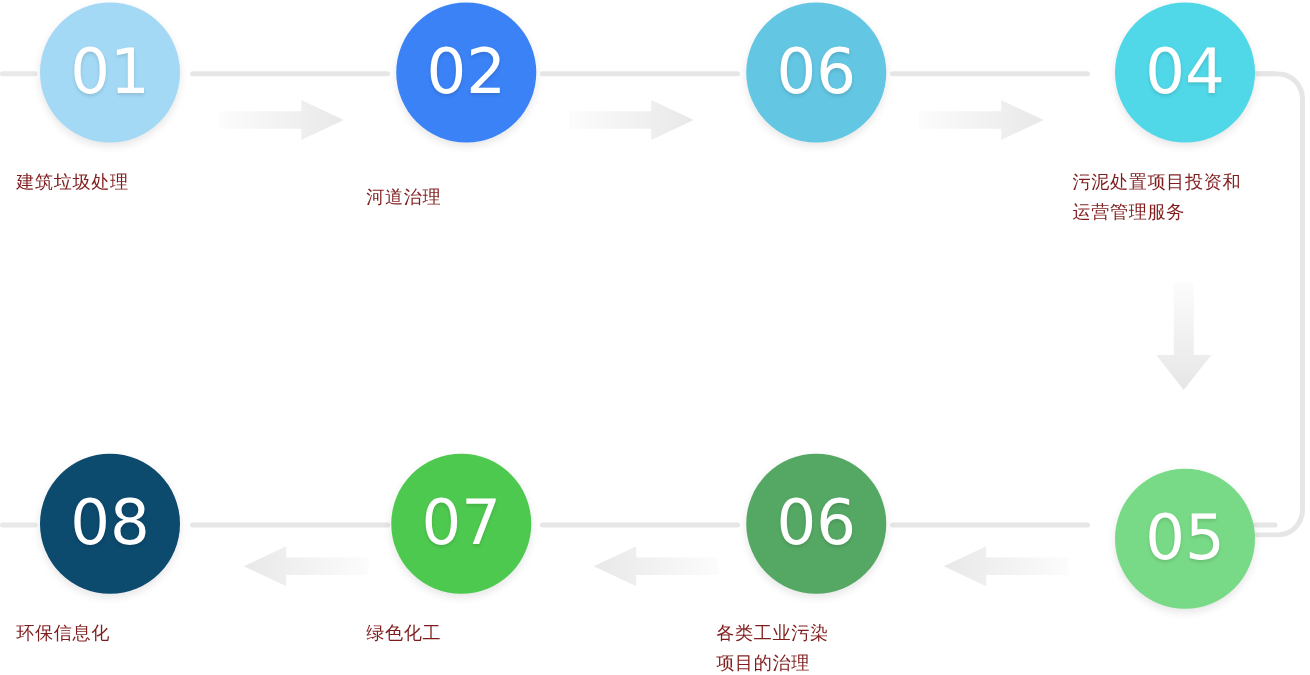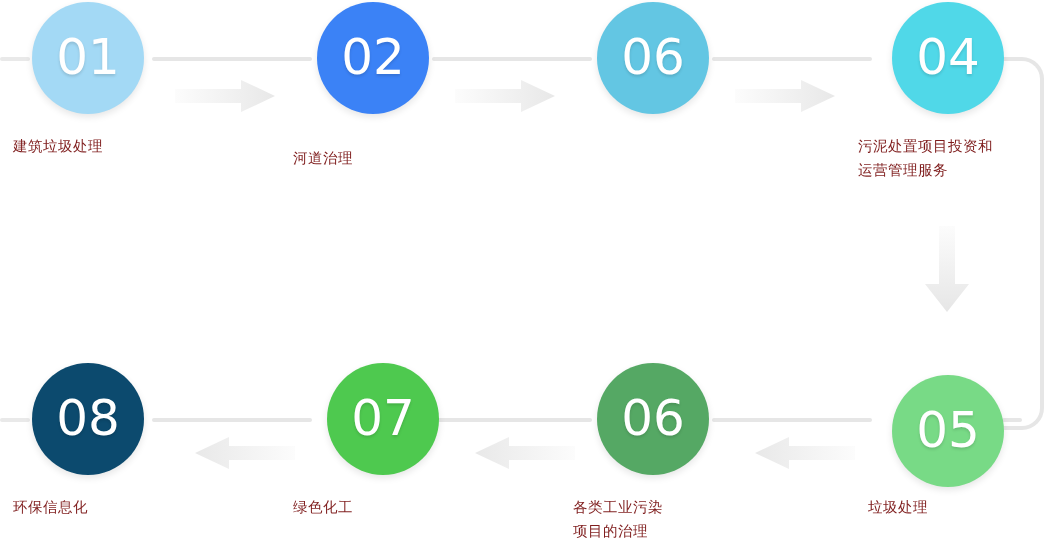--- a/index.html
+++ b/index.html
@@ -197,29 +197,28 @@
 
   <div class="circle" style="left:892px; top:2px; background:#50d8e8;text-align:center;">
     <span class="num">04</span>
   </div>
   <div class="label" style="left:858px; top:134px; width:185px;">污泥处置项目投资和
 运营管理服务</div>
 
   <div class="circle" style="left:892px; top:375px; background:#78da86;">
     <span class="num">05</span>
   </div>
-  <div class="label" style="left:868px; top:495px; width:160px;">垃圾处理</div>
 
   <div class="circle" style="left:597px; top:363px; background:#55a864;">
     <span class="num">06</span>
   </div>
   <div class="label" style="left:573px; top:495px; width:160px;">各类工业污染
 项目的治理</div>
 
-  <div class="circle" style="left:327px; top:363px; background:#4ec94f;justify-content:center;">
+  <div class="circle" style="left:313px; top:363px; background:#4ec94f;justify-content:center;">
     <span class="num">07</span>
   </div>
   <div class="label" style="left:293px; top:495px; width:160px;">绿色化工</div>
 
   <div class="circle" style="left:32px; top:363px; background:#0c4a6e;">
     <span class="num">08</span>
   </div>
   <div class="label" style="left:13px; top:495px; width:160px;">环保信息化</div>
 
 </div>

